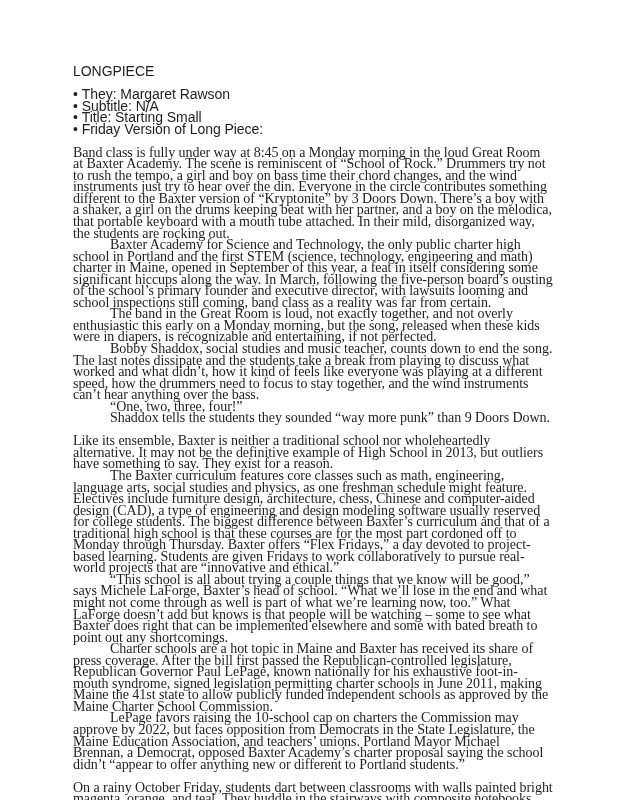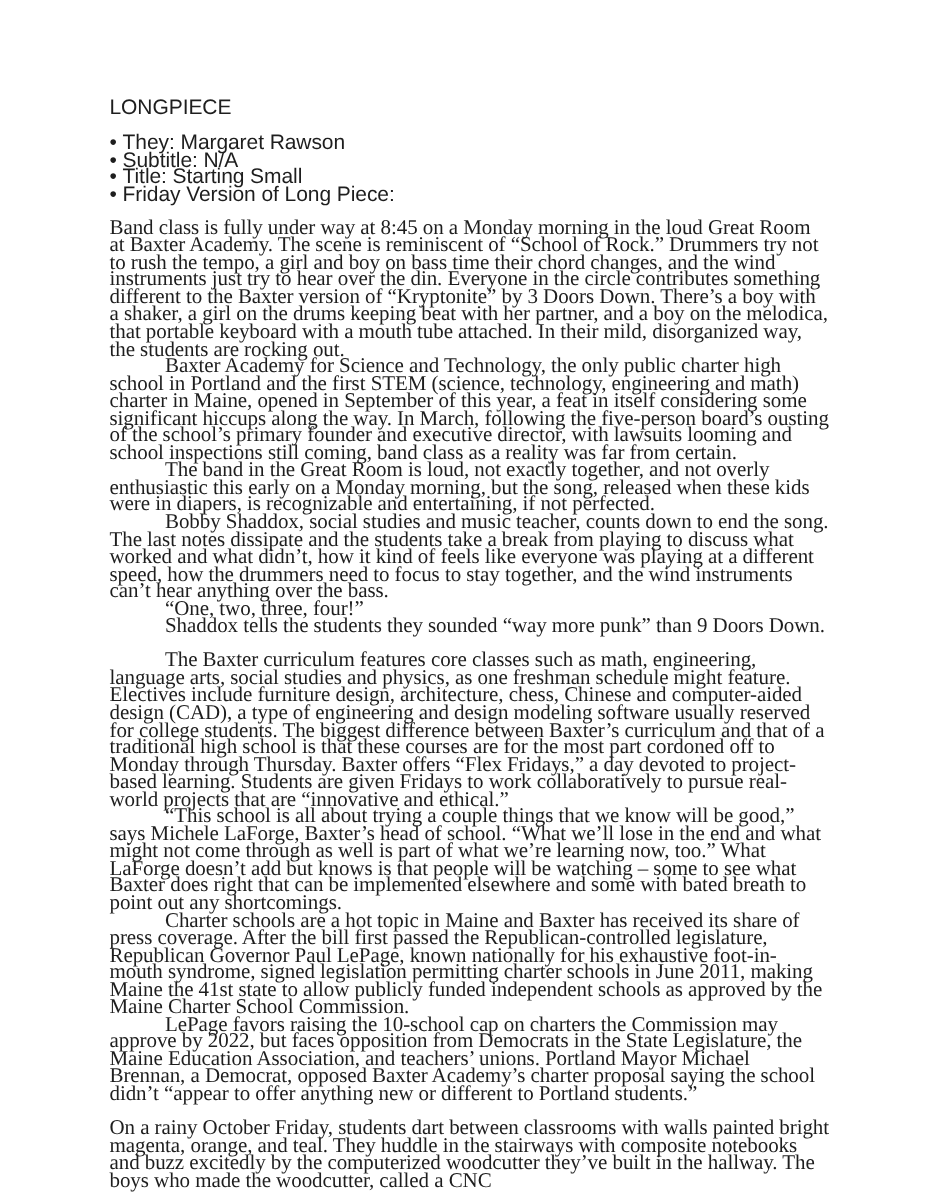--- a/index.html
+++ b/index.html
@@ -33,20 +33,21 @@
   <div class="section">
     <p class="first">Band class is fully under way at 8:45 on a Monday morning in the loud Great Room at Baxter Academy. The scene is reminiscent of “School of Rock.” Drummers try not to rush the tempo, a girl and boy on bass time their chord changes, and the wind instruments just try to hear over the din. Everyone in the circle contributes something different to the Baxter version of “Kryptonite” by 3 Doors Down. There’s a boy with a shaker, a girl on the drums keeping beat with her partner, and a boy on the melodica, that portable keyboard with a mouth tube attached. In their mild, disorganized way, the students are rocking out.</p>
     <p>Baxter Academy for Science and Technology, the only public charter high school in Portland and the first STEM (science, technology, engineering and math) charter in Maine, opened in September of this year, a feat in itself considering some significant hiccups along the way. In March, following the five-person board’s ousting of the school’s primary founder and executive director, with lawsuits looming and school inspections still coming, band class as a reality was far from certain.</p>
     <p>The band in the Great Room is loud, not exactly together, and not overly enthusiastic this early on a Monday morning, but the song, released when these kids were in diapers, is recognizable and entertaining, if not perfected.</p>
     <p>Bobby Shaddox, social studies and music teacher, counts down to end the song. The last notes dissipate and the students take a break from playing to discuss what worked and what didn’t, how it kind of feels like everyone was playing at a different speed, how the drummers need to focus to stay together, and the wind instruments can’t hear anything over the bass.</p>
     <p>“One, two, three, four!”</p>
     <p>Shaddox tells the students they sounded “way more punk” than 9 Doors Down.</p>
   </div>
 
   <div class="section">
+    <p class="first">Like its ensemble, Baxter is neither a traditional school nor wholeheartedly alternative. It may not be the definitive example of High School in 2013, but outliers have something to say. They exist for a reason.</p>
     <p>The Baxter curriculum features core classes such as math, engineering, language arts, social studies and physics, as one freshman schedule might feature. Electives include furniture design, architecture, chess, Chinese and computer-aided design (CAD), a type of engineering and design modeling software usually reserved for college students. The biggest difference between Baxter’s curriculum and that of a traditional high school is that these courses are for the most part cordoned off to Monday through Thursday. Baxter offers “Flex Fridays,” a day devoted to project-based learning. Students are given Fridays to work collaboratively to pursue real-world projects that are “innovative and ethical.”</p>
     <p>“This school is all about trying a couple things that we know will be good,” says Michele LaForge, Baxter’s head of school. “What we’ll lose in the end and what might not come through as well is part of what we’re learning now, too.” What LaForge doesn’t add but knows is that people will be watching – some to see what Baxter does right that can be implemented elsewhere and some with bated breath to point out any shortcomings.</p>
     <p>Charter schools are a hot topic in Maine and Baxter has received its share of press coverage. After the bill first passed the Republican-controlled legislature, Republican Governor Paul LePage, known nationally for his exhaustive foot-in-mouth syndrome, signed legislation permitting charter schools in June 2011, making Maine the 41st state to allow publicly funded independent schools as approved by the Maine Charter School Commission.</p>
     <p>LePage favors raising the 10-school cap on charters the Commission may approve by 2022, but faces opposition from Democrats in the State Legislature, the Maine Education Association, and teachers’ unions. Portland Mayor Michael Brennan, a Democrat, opposed Baxter Academy’s charter proposal saying the school didn’t “appear to offer anything new or different to Portland students.”</p>
   </div>
 
   <div class="section">
     <p class="first">On a rainy October Friday, students dart between classrooms with walls painted bright magenta, orange, and teal. They huddle in the stairways with composite notebooks and buzz excitedly by the computerized woodcutter they’ve built in the hallway. The boys who made the woodcutter, called a CNC</p>
   </div>
 </div>

